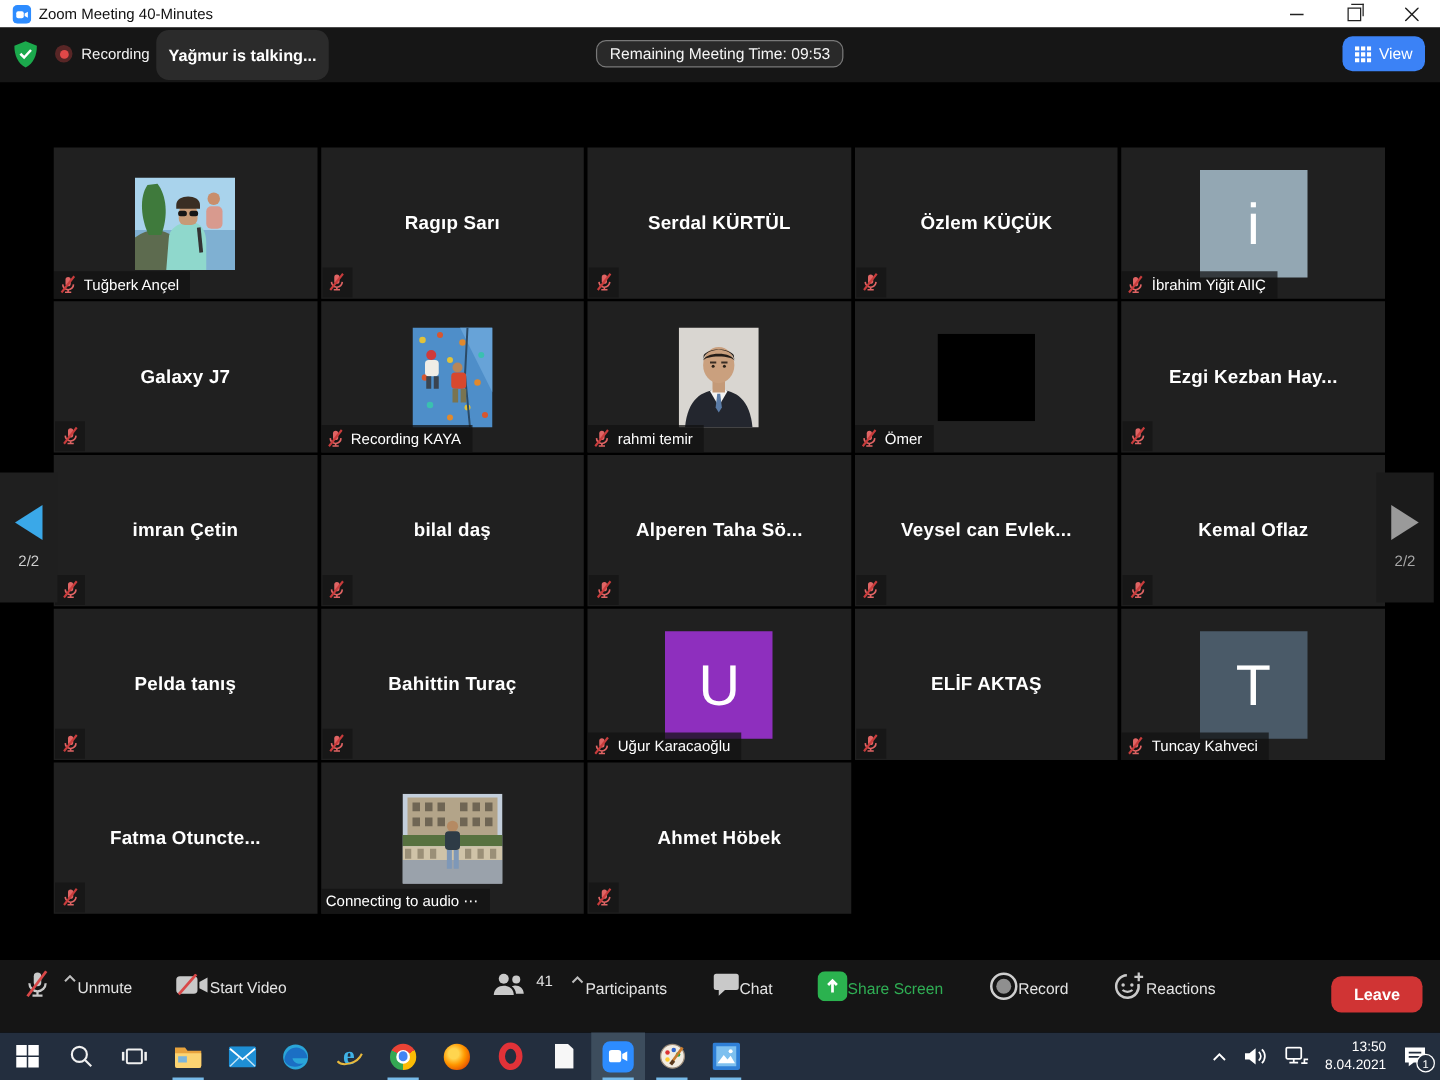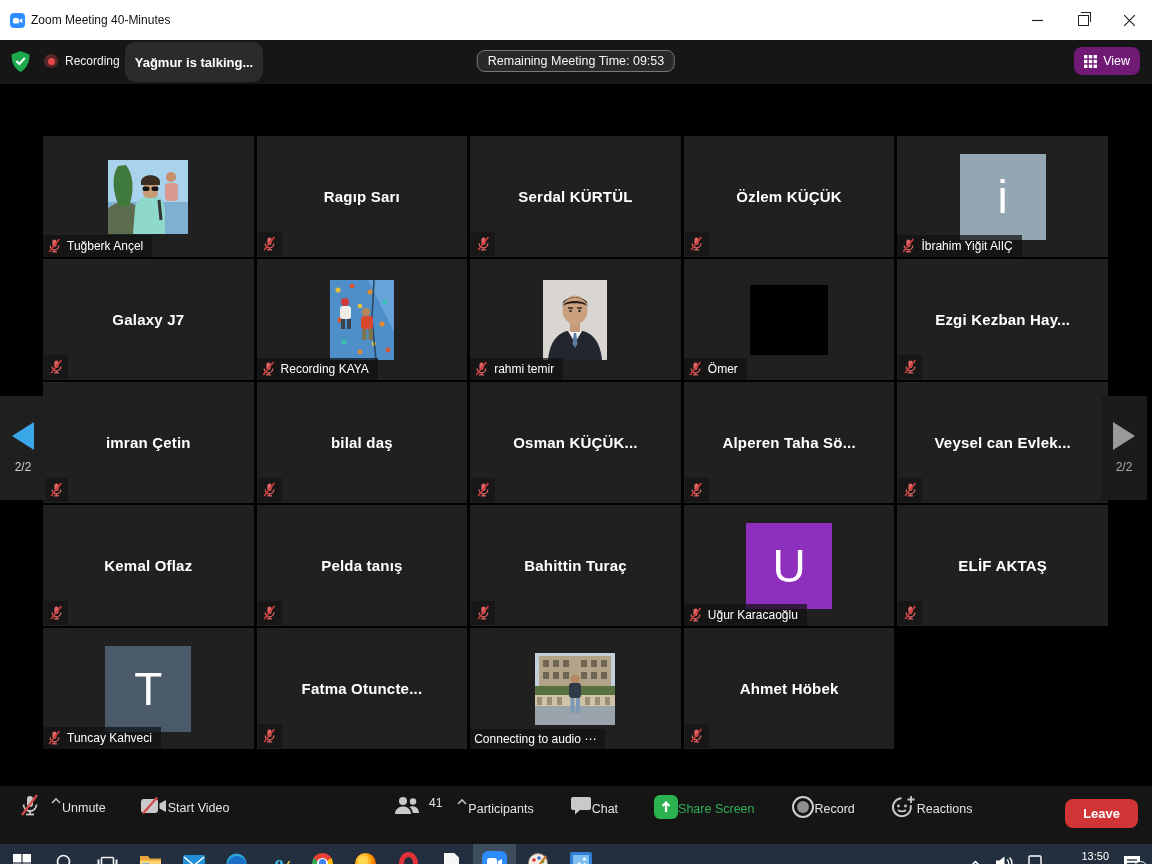--- a/index.html
+++ b/index.html
@@ -2,41 +2,41 @@
 <html><head>
 <meta charset="utf-8">
 <style>
   html,body{margin:0;padding:0;}
   body{width:1152px;height:864px;overflow:hidden;background:#000;
        font-family:"Liberation Sans","DejaVu Sans",sans-serif;
        -webkit-font-smoothing:antialiased;}
   .screen{position:relative;width:1152px;height:864px;}
 
   
-  .titlebar{height:40px;background:#fff;display:flex;align-items:center;color:#111;}
+  .titlebar{height:22px;background:#fff;display:flex;align-items:center;color:#111;}
   .titlebar .app-ic{margin:0 6px 0 10px;line-height:0;}
   .titlebar .t-text{font-size:12px;}
   .win-controls{margin-left:auto;display:flex;height:22px;}
   .win-btn{width:46px;height:22px;display:flex;align-items:center;justify-content:center;
            font-size:12px;color:#222;cursor:default;}
   .restore-glyph{width:9px;height:9px;border:1px solid #222;position:relative;background:#fff;}
   .restore-glyph::before{content:'';position:absolute;left:2px;top:-4px;width:9px;height:9px;border:1px solid #222;border-bottom:none;border-left:none;}
 
   
   .topbar{height:44px;background:#161616;position:relative;}
   .shield{position:absolute;left:10px;top:10px;line-height:0;}
   .rec{position:absolute;left:44px;top:14px;display:flex;align-items:center;gap:7px;color:#f2f2f2;font-size:12px;}
   .rec-dot{width:14px;height:14px;border-radius:50%;background:rgba(226,72,72,.33);position:relative;}
   .rec-dot::after{content:'';position:absolute;left:3.5px;top:3.5px;width:7px;height:7px;border-radius:50%;background:#e24848;}
   .toast{position:absolute;left:125px;top:2px;width:138px;height:40px;background:#2b2b2b;border-radius:10px;
          display:flex;align-items:center;justify-content:center;color:#fff;font-size:13px;font-weight:600;}
   .time-pill{position:absolute;left:50%;top:10px;transform:translateX(-50%);
              background:rgba(42,42,42,.95);border:1px solid #787878;border-radius:8px;
              color:#f5f5f5;font-size:12.5px;padding:3px 10px;white-space:nowrap;}
-  .view-btn{position:absolute;right:12px;top:7px;height:28px;background:#701a75;border:none;border-radius:8px;
+  .view-btn{position:absolute;right:12px;top:7px;height:28px;background:#3b82f6;border:none;border-radius:8px;
             display:flex;align-items:center;gap:6px;padding:0 10px;color:#fff;font-size:12.5px;cursor:default;}
 
   
   .stage{position:relative;height:702px;background:#000;}
   .grid{position:absolute;left:43px;right:44px;top:52px;
         display:grid;grid-template-columns:repeat(5,1fr);grid-template-rows:repeat(5,121px);
         column-gap:3px;row-gap:2px;}
   .tile{position:relative;background:#202020;display:flex;align-items:center;justify-content:center;overflow:hidden;}
   .center-name{color:#fff;font-size:15px;font-weight:700;letter-spacing:.2px;padding:0 8px;text-align:center;}
   .avatar{width:86px;height:86px;display:flex;align-items:center;justify-content:center;
@@ -369,34 +369,20 @@
                 <rect x="5.4" y="1.5" width="4.2" height="7.5" rx="2.1" stroke="none"></rect>
                 <path d="M3.2,7.5 a4.3,4.3 0 0 0 8.6,0" fill="none" stroke-width="1.3"></path>
                 <line x1="7.5" y1="12" x2="7.5" y2="13.6" stroke-width="1.3"></line>
                 <line x1="5" y1="13.8" x2="10" y2="13.8" stroke-width="1.3"></line>
               </g>
               <line x1="2.2" y1="14" x2="12.4" y2="1" stroke="#c83c3c" stroke-width="1.7"></line>
             </svg>
           </div>
         </div>
         <div class="tile">
-          <div class="center-name">Osman  KÜÇÜK...</div>
-          <div class="mic-corner">
-            <svg width="15" height="16">
-              <g fill="#e06464" stroke="#e06464">
-                <rect x="5.4" y="1.5" width="4.2" height="7.5" rx="2.1" stroke="none"></rect>
-                <path d="M3.2,7.5 a4.3,4.3 0 0 0 8.6,0" fill="none" stroke-width="1.3"></path>
-                <line x1="7.5" y1="12" x2="7.5" y2="13.6" stroke-width="1.3"></line>
-                <line x1="5" y1="13.8" x2="10" y2="13.8" stroke-width="1.3"></line>
-              </g>
-              <line x1="2.2" y1="14" x2="12.4" y2="1" stroke="#c83c3c" stroke-width="1.7"></line>
-            </svg>
-          </div>
-        </div>
-        <div class="tile">
           <div class="center-name">Alperen Taha Sö...</div>
           <div class="mic-corner">
             <svg width="15" height="16">
               <g fill="#e06464" stroke="#e06464">
                 <rect x="5.4" y="1.5" width="4.2" height="7.5" rx="2.1" stroke="none"></rect>
                 <path d="M3.2,7.5 a4.3,4.3 0 0 0 8.6,0" fill="none" stroke-width="1.3"></path>
                 <line x1="7.5" y1="12" x2="7.5" y2="13.6" stroke-width="1.3"></line>
                 <line x1="5" y1="13.8" x2="10" y2="13.8" stroke-width="1.3"></line>
               </g>
               <line x1="2.2" y1="14" x2="12.4" y2="1" stroke="#c83c3c" stroke-width="1.7"></line>

